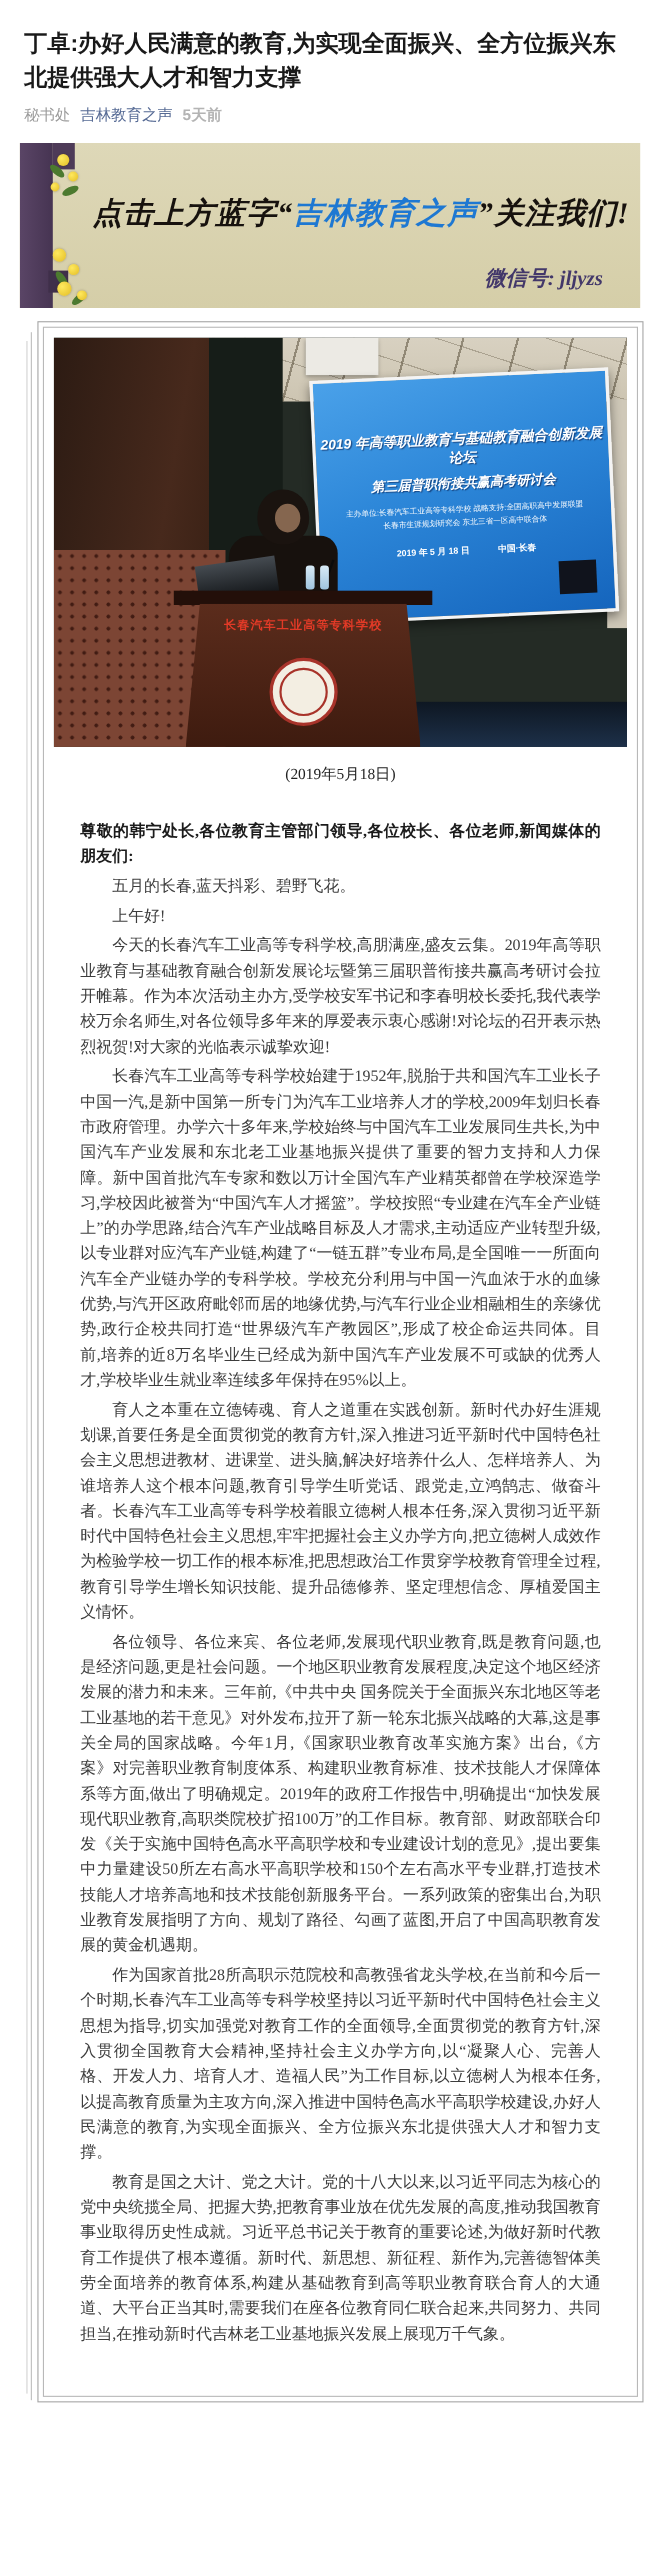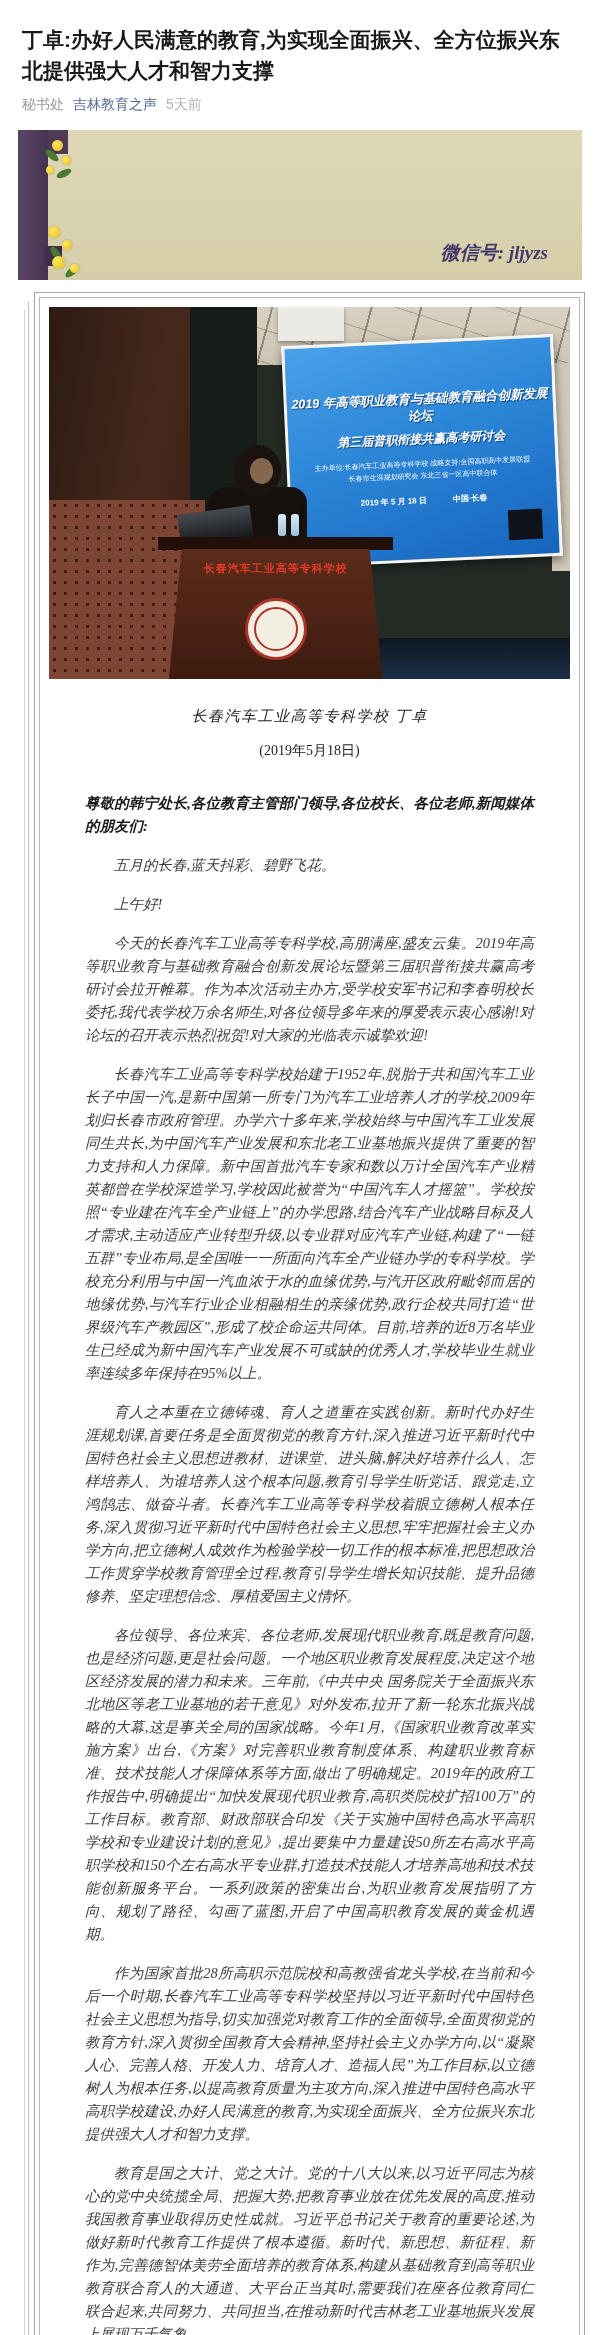--- a/index.html
+++ b/index.html
@@ -3,21 +3,21 @@
 <meta charset="utf-8">
 <style>
   html,body{margin:0;padding:0;background:#fff;}
   body{width:600px;font-family:"Liberation Sans",sans-serif;-webkit-font-smoothing:antialiased;}
   .page{width:600px;background:#fff;overflow:hidden;}
 
   
   .post-title{margin:24px 22px 10px;font-size:21px;line-height:31px;font-weight:bold;color:#191919;}
   .post-meta{margin:0 22px 16px;font-size:14px;color:#9b9b9b;}
   .post-meta .account{color:#576b95;margin:0 9px;cursor:pointer;}
-  .post-meta .time{color:#b4b4b4;}
+  .post-meta .time{color:#b4b4b4;font-weight:bold;}
 
   
   .banner{position:relative;margin:0 18px;height:150px;background:linear-gradient(#ded8b8,#d5cea8);overflow:hidden;cursor:pointer;}
   .stripe{position:absolute;left:0;top:0;bottom:0;width:30px;background:linear-gradient(90deg,#5a4566,#463452);}
   .stripe-step{position:absolute;left:30px;top:0;width:20px;height:24px;background:#4e3b58;}
   .stripe-block{position:absolute;left:26px;bottom:14px;width:18px;height:20px;background:#3f2f4a;}
   .leaf{position:absolute;width:16px;height:7px;border-radius:50%;background:#4c7a2f;}
   .flower{position:absolute;border-radius:50%;background:radial-gradient(circle at 35% 35%,#ffe95e,#e3bd24);box-shadow:0 0 2px rgba(60,40,0,.4);}
   .banner-text{position:absolute;left:66px;top:46px;font-family:"Liberation Serif",serif;font-style:italic;font-weight:bold;font-size:27px;letter-spacing:1px;color:#17120e;white-space:nowrap;}
   .banner-text .hl{color:#1e78d2;}
@@ -61,21 +61,21 @@
   .podium-bar{position:absolute;left:21%;bottom:34.6%;width:45%;height:3.5%;background:#230f09;}
   .podium-text{position:absolute;width:100%;top:9%;text-align:center;color:#e23a27;font-weight:bold;font-size:11px;letter-spacing:1px;}
   .emblem{position:absolute;left:50%;top:38%;transform:translateX(-50%);width:56px;height:56px;border-radius:50%;background:#f3eee2;border:3px solid #a8332a;}
   .emblem::after{content:"";position:absolute;left:6px;top:6px;right:6px;bottom:6px;border:2px solid #a8332a;border-radius:50%;}
 
   
   .art-title{margin:30px 10px 0;text-align:center;font-family:"Liberation Serif",serif;font-size:17.5px;line-height:1.9;color:#111;}
   .art-byline{margin-top:28px;text-align:center;font-family:"Liberation Serif",serif;font-style:italic;font-size:15px;letter-spacing:1.5px;color:#222;}
   .art-date{margin-top:16px;text-align:center;font-family:"Liberation Serif",serif;font-size:14px;color:#222;}
   .art-body{margin:32px 20px 0;font-family:"Liberation Serif",serif;font-size:14.5px;line-height:23px;color:#3c3c3c;text-align:justify;}
-  .art-body p{margin:16px;font-style:italic;}
+  .art-body p{margin:4px;}
   .greeting{font-weight:bold;color:#1b1b1b;}
   .indent{text-indent:2em;}
 </style>
 </head>
 <body>
 
 <div class="page">
 
   <h1 class="post-title">丁卓:办好人民满意的教育,为实现全面振兴、全方位振兴东北提供强大人才和智力支撑</h1>
 
@@ -91,20 +91,21 @@
     <div class="leaf" style="left:38px;top:40px;transform:rotate(-25deg);"></div>
     <div class="leaf" style="left:30px;top:120px;transform:rotate(55deg);"></div>
     <div class="leaf" style="left:46px;top:138px;transform:rotate(-40deg);"></div>
     <div class="flower" style="left:34px;top:10px;width:11px;height:11px;"></div>
     <div class="flower" style="left:44px;top:26px;width:9px;height:9px;"></div>
     <div class="flower" style="left:28px;top:36px;width:8px;height:8px;"></div>
     <div class="flower" style="left:30px;top:96px;width:12px;height:12px;"></div>
     <div class="flower" style="left:44px;top:110px;width:10px;height:10px;"></div>
     <div class="flower" style="left:34px;top:126px;width:13px;height:13px;"></div>
     <div class="flower" style="left:52px;top:134px;width:9px;height:9px;"></div>
+    <div class="banner-text"><span>点击上方蓝字“</span><span class="hl">吉林教育之声</span><span>”关注我们!</span></div>
     <div class="banner-wechat"><span>微信号:</span> <span>jljyzs</span></div>
   </div>
 
   <div class="card-wrap">
     <div class="card-outer">
       <div class="card-inner">
 
         <div class="photo">
           <div class="ceiling"></div>
           <div class="projector"></div>
@@ -135,21 +136,20 @@
           <div class="laptop"></div>
           <div class="bottle1"></div>
           <div class="bottle2"></div>
           <div class="podium-bar"></div>
           <div class="podium">
             <div class="podium-text">长春汽车工业高等专科学校</div>
             <div class="emblem"></div>
           </div>
         </div>
 
-        <div class="art-byline">长春汽车工业高等专科学校  丁卓</div>
         <div class="art-date">(2019年5月18日)</div>
 
         <div class="art-body">
           <p class="greeting">尊敬的韩宁处长,各位教育主管部门领导,各位校长、各位老师,新闻媒体的朋友们:</p>
           <p class="indent">五月的长春,蓝天抖彩、碧野飞花。</p>
           <p class="indent">上午好!</p>
           <p class="indent">今天的长春汽车工业高等专科学校,高朋满座,盛友云集。2019年高等职业教育与基础教育融合创新发展论坛暨第三届职普衔接共赢高考研讨会拉开帷幕。作为本次活动主办方,受学校安军书记和李春明校长委托,我代表学校万余名师生,对各位领导多年来的厚爱表示衷心感谢!对论坛的召开表示热烈祝贺!对大家的光临表示诚挚欢迎!</p>
           <p class="indent">长春汽车工业高等专科学校始建于1952年,脱胎于共和国汽车工业长子中国一汽,是新中国第一所专门为汽车工业培养人才的学校,2009年划归长春市政府管理。办学六十多年来,学校始终与中国汽车工业发展同生共长,为中国汽车产业发展和东北老工业基地振兴提供了重要的智力支持和人力保障。新中国首批汽车专家和数以万计全国汽车产业精英都曾在学校深造学习,学校因此被誉为“中国汽车人才摇篮”。学校按照“专业建在汽车全产业链上”的办学思路,结合汽车产业战略目标及人才需求,主动适应产业转型升级,以专业群对应汽车产业链,构建了“一链五群”专业布局,是全国唯一一所面向汽车全产业链办学的专科学校。学校充分利用与中国一汽血浓于水的血缘优势,与汽开区政府毗邻而居的地缘优势,与汽车行业企业相融相生的亲缘优势,政行企校共同打造“世界级汽车产教园区”,形成了校企命运共同体。目前,培养的近8万名毕业生已经成为新中国汽车产业发展不可或缺的优秀人才,学校毕业生就业率连续多年保持在95%以上。</p>
           <p class="indent">育人之本重在立德铸魂、育人之道重在实践创新。新时代办好生涯规划课,首要任务是全面贯彻党的教育方针,深入推进习近平新时代中国特色社会主义思想进教材、进课堂、进头脑,解决好培养什么人、怎样培养人、为谁培养人这个根本问题,教育引导学生听党话、跟党走,立鸿鹄志、做奋斗者。长春汽车工业高等专科学校着眼立德树人根本任务,深入贯彻习近平新时代中国特色社会主义思想,牢牢把握社会主义办学方向,把立德树人成效作为检验学校一切工作的根本标准,把思想政治工作贯穿学校教育管理全过程,教育引导学生增长知识技能、提升品德修养、坚定理想信念、厚植爱国主义情怀。</p>
           <p class="indent">各位领导、各位来宾、各位老师,发展现代职业教育,既是教育问题,也是经济问题,更是社会问题。一个地区职业教育发展程度,决定这个地区经济发展的潜力和未来。三年前,《中共中央 国务院关于全面振兴东北地区等老工业基地的若干意见》对外发布,拉开了新一轮东北振兴战略的大幕,这是事关全局的国家战略。今年1月,《国家职业教育改革实施方案》出台,《方案》对完善职业教育制度体系、构建职业教育标准、技术技能人才保障体系等方面,做出了明确规定。2019年的政府工作报告中,明确提出“加快发展现代职业教育,高职类院校扩招100万”的工作目标。教育部、财政部联合印发《关于实施中国特色高水平高职学校和专业建设计划的意见》,提出要集中力量建设50所左右高水平高职学校和150个左右高水平专业群,打造技术技能人才培养高地和技术技能创新服务平台。一系列政策的密集出台,为职业教育发展指明了方向、规划了路径、勾画了蓝图,开启了中国高职教育发展的黄金机遇期。</p>

